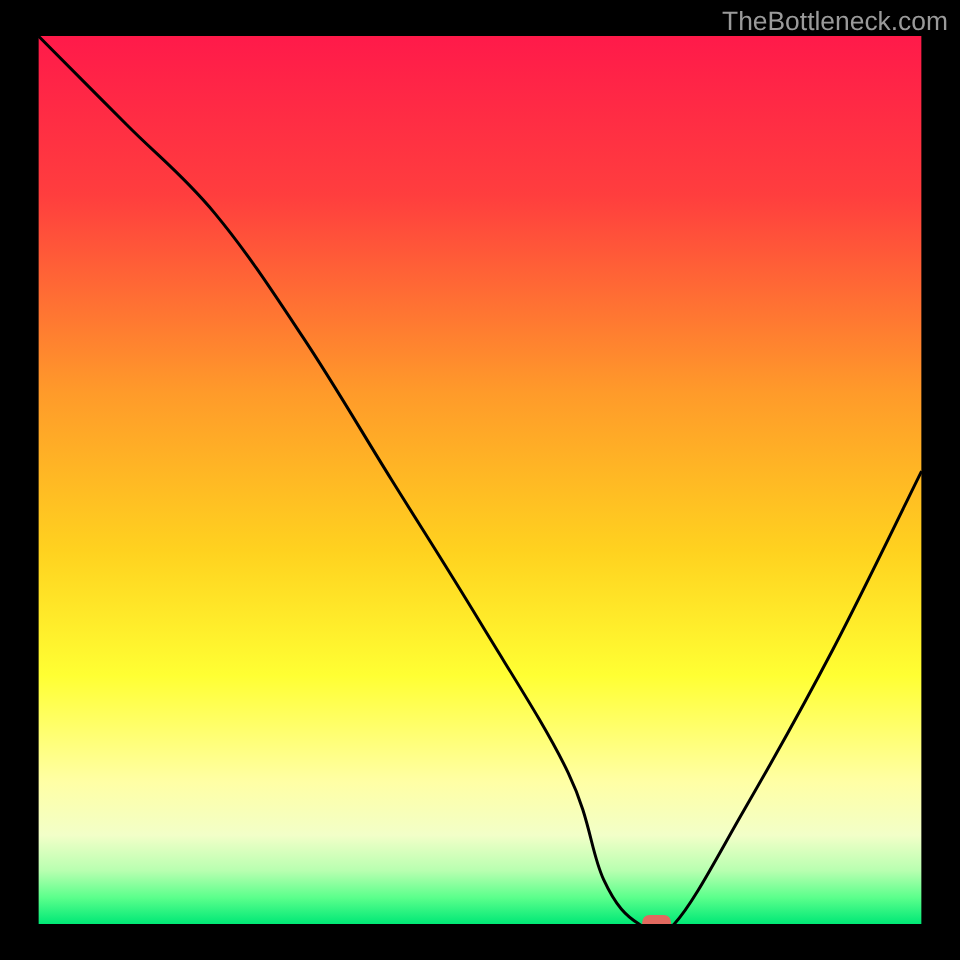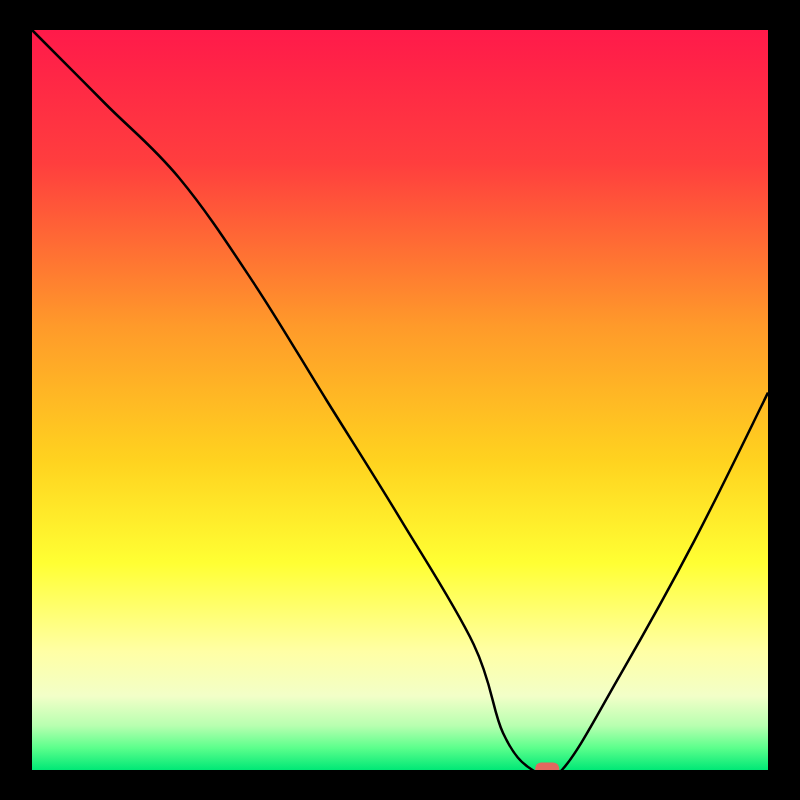--- a/index.html
+++ b/index.html
@@ -26,20 +26,21 @@
     z-index: 10;
   }
   svg {
     display: block;
   }
 </style>
 </head>
 <body>
 
 <div class="chart-container">
+  <div class="watermark">TheBottleneck.com</div>
 
   <svg id="chart-svg" width="800" height="800" viewBox="0 0 800 800">
     <defs>
       <linearGradient id="bg-grad" x1="0" y1="0" x2="0" y2="1">
           <stop offset="0%" stop-color="#ff1a4a"></stop>
           <stop offset="18%" stop-color="#ff3e3e"></stop>
           <stop offset="40%" stop-color="#ff9a2a"></stop>
           <stop offset="57.99999999999999%" stop-color="#ffd21f"></stop>
           <stop offset="72%" stop-color="#ffff33"></stop>
           <stop offset="84%" stop-color="#ffffa5"></stop>

